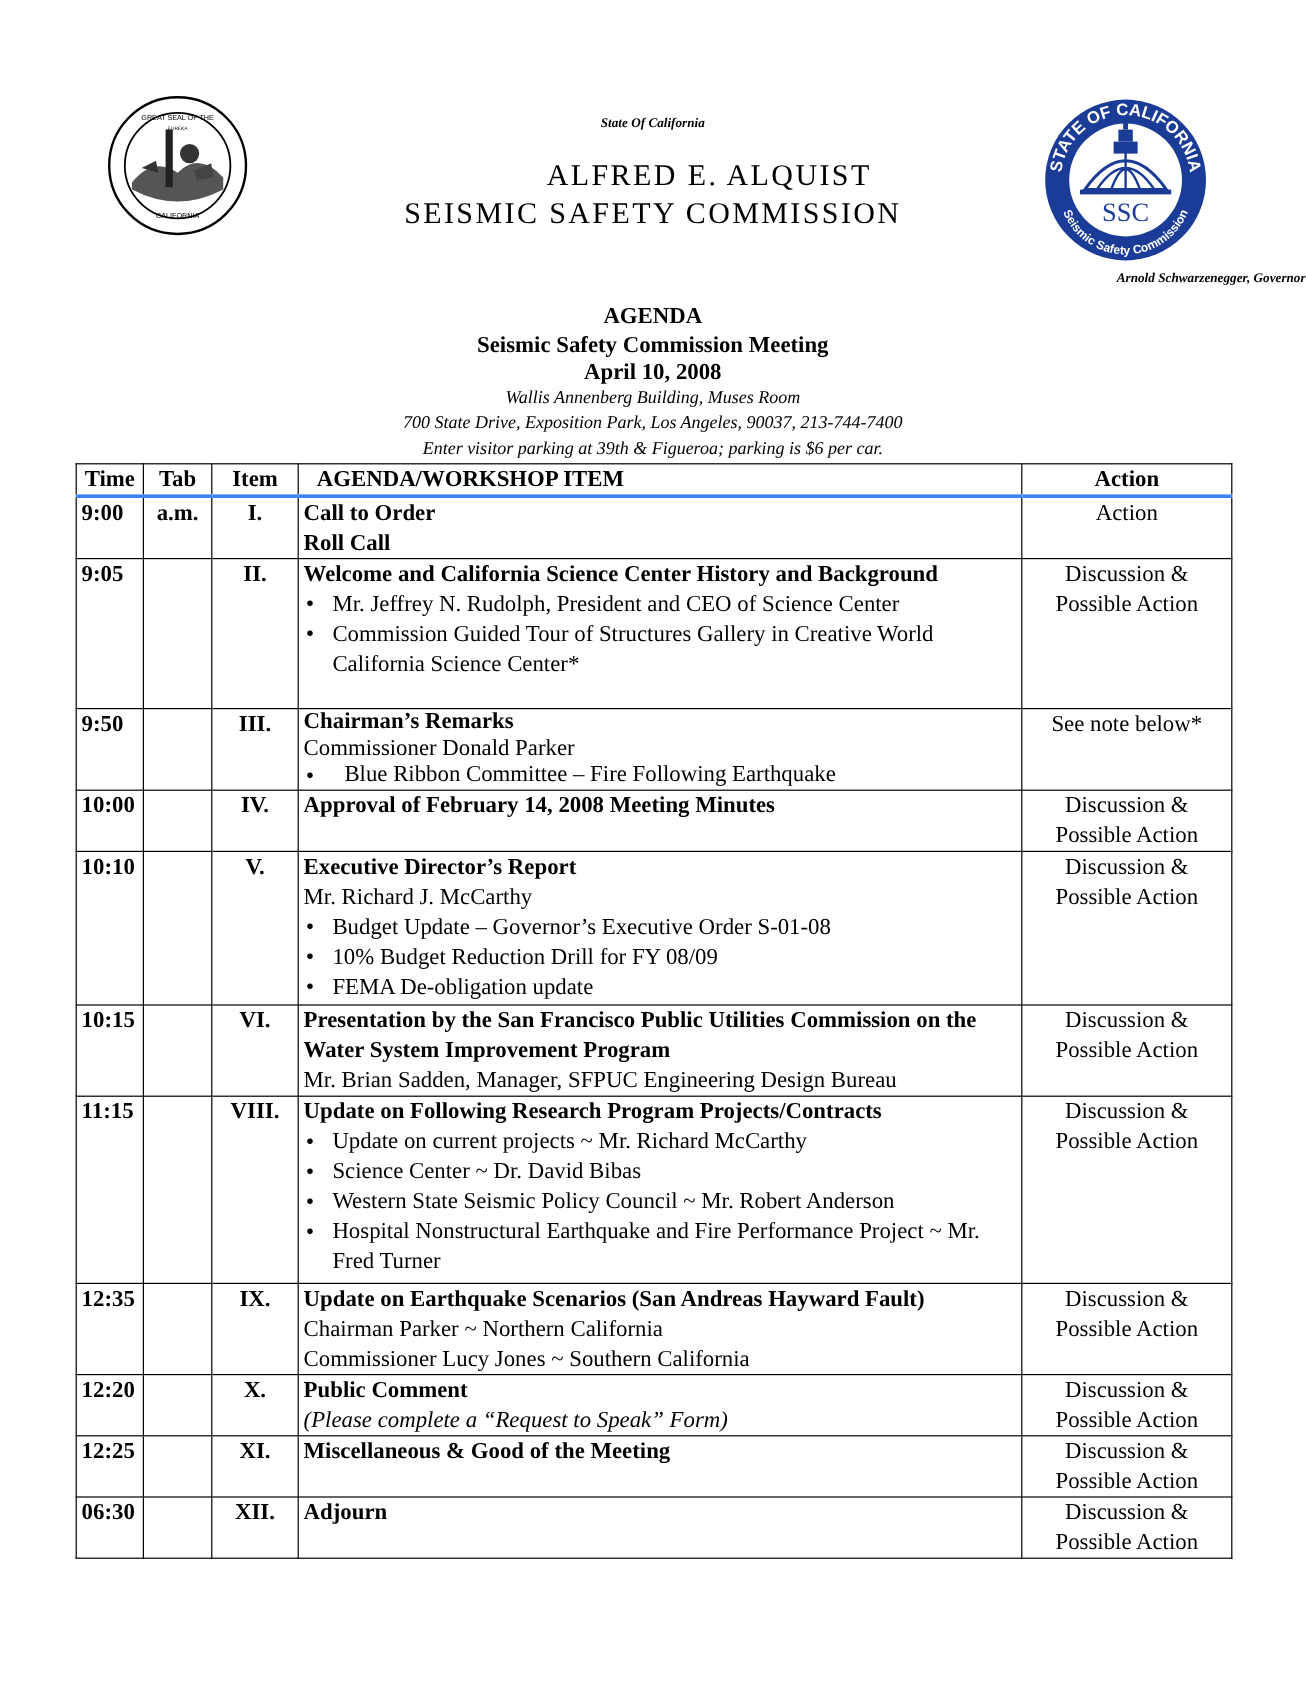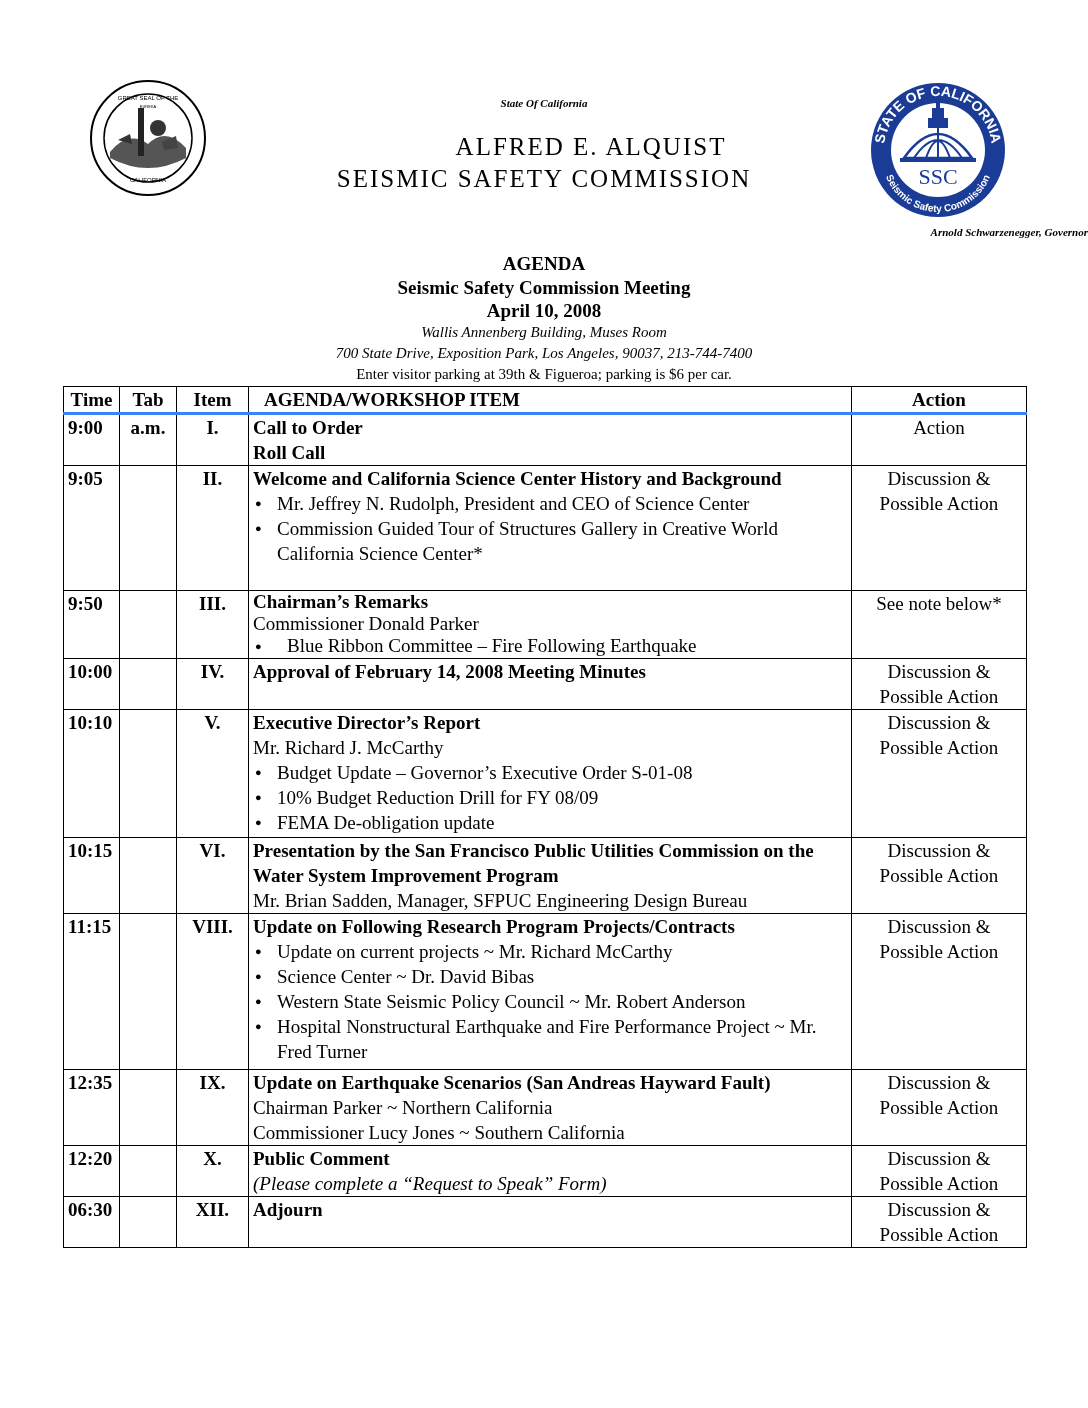--- a/index.html
+++ b/index.html
@@ -10,21 +10,21 @@
   .org { position:absolute; left:0; width:1088px; text-align:center; font-size:25px; letter-spacing:2px; font-family:"Liberation Serif", serif; }
   .org1 { top:133px;padding-left:47px; }
   .org2 { top:165px; }
   .gov { position:absolute; left:0; width:1088px; top:226px; text-align:right; font-size:11px; font-weight:bold; font-style:italic; }
   .hdr { position:absolute; left:0; width:1088px; text-align:center; }
   .h-agenda { top:253px; font-size:19px; font-weight:bold; }
   .h-meeting { top:277px; font-size:19px; font-weight:bold; }
   .h-date { top:300px; font-size:19px; font-weight:bold; }
   .h-venue { top:324px; font-size:15px; font-style:italic; }
   .h-addr { top:345px; font-size:15px; font-style:italic; }
-  .h-park { top:366px; font-size:15px; }
+  .h-park { top:366px; font-size:15px; font-style:italic; }
   table.agenda { position:absolute; left:63px; top:386px; width:963px; border-collapse:collapse; table-layout:fixed; }
   table.agenda td, table.agenda th { border:1.5px solid #000; vertical-align:top; padding:0 4px; font-size:19px; line-height:25px; }
   table.agenda th { font-weight:bold; text-align:center; height:24px; padding:0; }
   table.agenda th.th-item { text-align:left; padding-left:15px; }
   table.agenda tr.hrow th { border-bottom:3px solid #3b82f6; }
   td.c-time { font-weight:bold; padding-left:4px; }
   td.c-tab { font-weight:bold; text-align:center; }
   td.c-item { font-weight:bold; text-align:center; font-size:17px; }
   td.c-desc { padding-left:15px; }
   td.c-action { text-align:center; vertical-align:middle; }
@@ -207,20 +207,29 @@
     <td class="c-time">12:20</td>
     <td class="c-tab"></td>
     <td class="c-item">X.</td>
     <td class="c-desc">
       <div class="d-title">Public Comment</div>
       <div class="d-italic">(Please complete a “Request to Speak” Form)</div>
     </td>
     <td class="c-action">Discussion &amp; Possible Action</td>
   </tr>
 
+  <tr style="height:50px">
+    <td class="c-time">12:25</td>
+    <td class="c-tab"></td>
+    <td class="c-item">XI.</td>
+    <td class="c-desc">
+      <div class="d-title">Miscellaneous &amp; Good of the Meeting</div>
+    </td>
+    <td class="c-action">Discussion &amp; Possible Action</td>
+  </tr>
 
   <tr style="height:50px">
     <td class="c-time">06:30</td>
     <td class="c-tab"></td>
     <td class="c-item">XII.</td>
     <td class="c-desc">
       <div class="d-title">Adjourn</div>
     </td>
     <td class="c-action">Discussion &amp; Possible Action</td>
   </tr>

